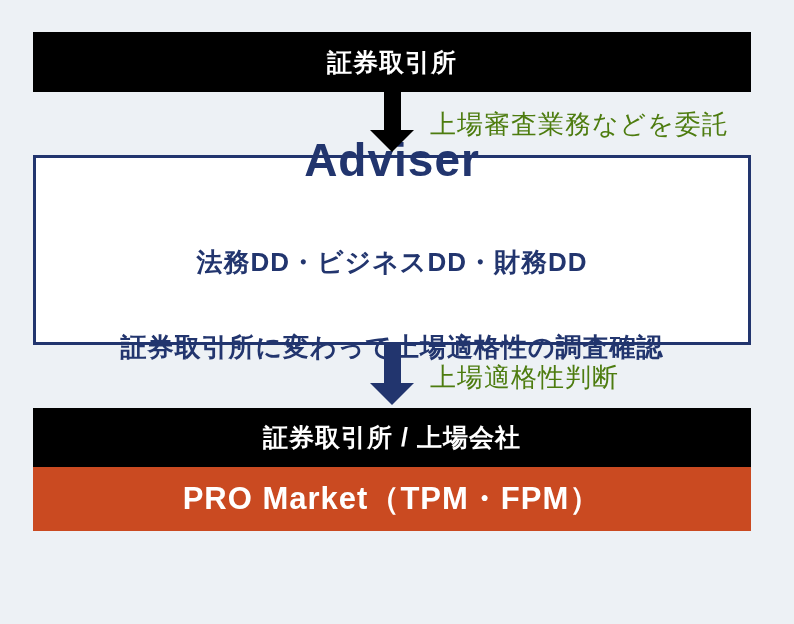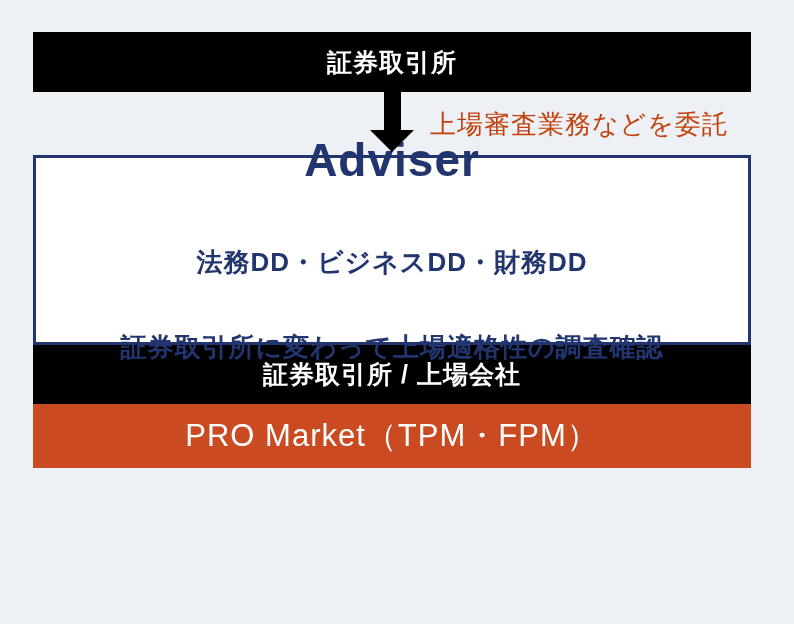--- a/index.html
+++ b/index.html
@@ -31,21 +31,21 @@
     background: var(--black);
     color: var(--white);
     height: 60px;
     font-size: 25px; font-weight: bold; letter-spacing: 1px;
   }
   .bar-black.company { height: 59px; }
   .bar-orange {
     background: var(--orange);
     color: var(--white);
     height: 64px;
-    font-size: 31px; font-weight: normal; letter-spacing: 1px;
+    font-size: 31px; font-weight: bold; letter-spacing: 1px;
   }
 
   
   .adviser-box {
     width: 718px; height: 190px;
     background: var(--white);
     border: 3px solid var(--navy);
     display: flex; flex-direction: column;
     align-items: center; justify-content: center;
     color: var(--navy);
@@ -85,21 +85,21 @@
     border-top: 22px solid var(--black);
   }
   .arrow.navy .shaft { background: var(--navy); }
   .arrow.navy .head { border-top-color: var(--navy); }
   .arrow-label {
     position: absolute;
     left: calc(50% + 38px);
     top: 50%;
     transform: translateY(-50%);
     font-size: 26px; font-weight: 500;
-    color: #c2410c;
+    color: #4d7c0f;
     white-space: nowrap;
     letter-spacing: 1px;
   }
 </style>
 </head>
 <body>
 
 <div class="diagram">
 
   <div class="bar bar-black">
@@ -113,20 +113,27 @@
     </div>
     <div class="arrow-label">上場審査業務などを委託</div>
   </div>
 
   <div class="adviser-box">
     <div class="adviser-title">Adviser</div>
     <div class="adviser-line">法務DD・ビジネスDD・財務DD</div>
     <div class="adviser-line">証券取引所に変わって上場適格性の調査確認</div>
   </div>
 
+  <div class="arrow-row r2">
+    <div class="arrow navy">
+      <div class="shaft"></div>
+      <div class="head"></div>
+    </div>
+    <div class="arrow-label">上場適格性判断</div>
+  </div>
 
   <div class="bar bar-black company">
     <span>証券取引所 / 上場会社</span>
   </div>
 
 
   <div class="bar bar-orange">
     <span>PRO Market（TPM・FPM）</span>
   </div>
 

